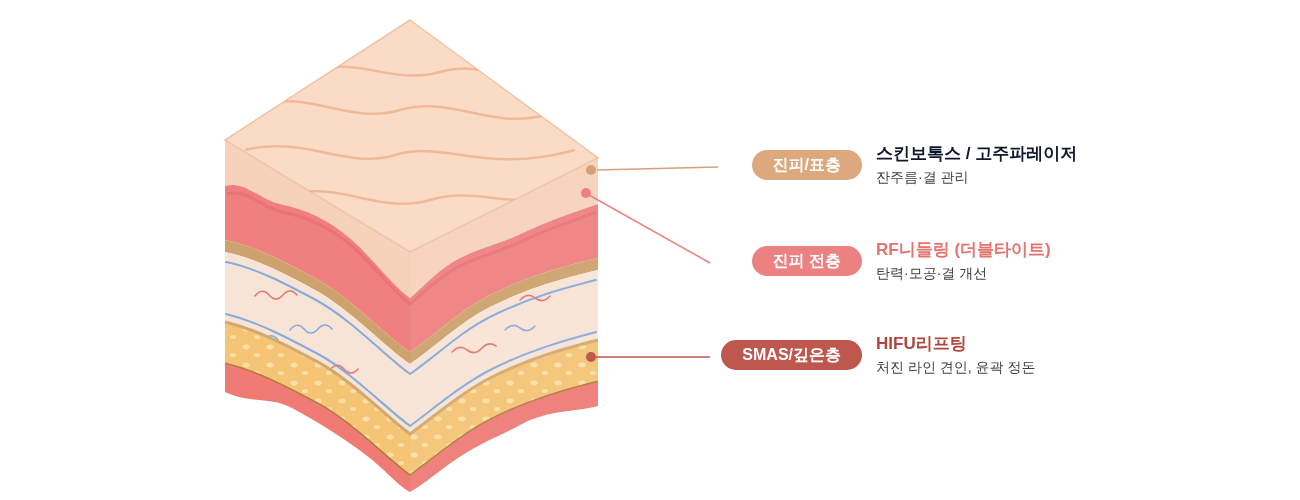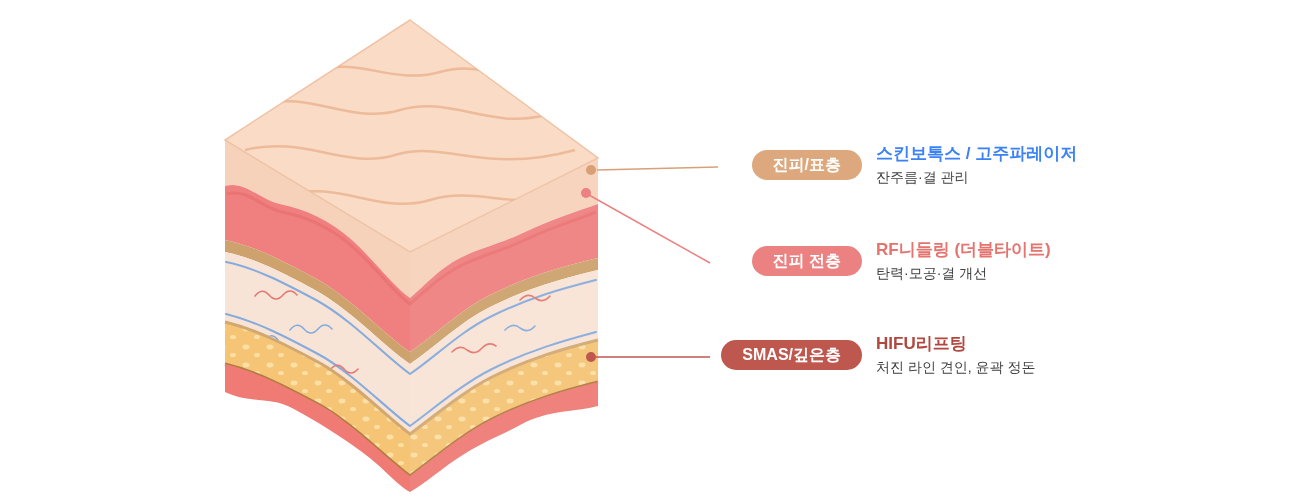--- a/index.html
+++ b/index.html
@@ -119,21 +119,21 @@
       <line x1="596" y1="357" x2="710" y2="357" stroke="#BE574E" stroke-width="1.5"></line>
       <circle cx="591" cy="357" r="5" fill="#BE574E"></circle>
     </g>
   </svg>
 
   <div class="callout" id="row-1">
     <div class="pill-wrap">
       <div class="pill" style="background-color: rgb(221, 168, 125);">진피/표층</div>
     </div>
     <div class="callout-text">
-      <div class="callout-title" style="color: #3b82f6;">스킨보톡스 / 고주파레이저</div>
+      <div class="callout-title" style="color: #0f172a;">스킨보톡스 / 고주파레이저</div>
       <div class="callout-sub">잔주름·결 관리</div>
     </div>
   </div>
 
   <div class="callout" id="row-3">
     <div class="pill-wrap">
       <div class="pill" style="background-color: rgb(190, 87, 78);">SMAS/깊은층</div>
     </div>
     <div class="callout-text">
       <div class="callout-title" style="color: rgb(178, 71, 63);">HIFU리프팅</div>

